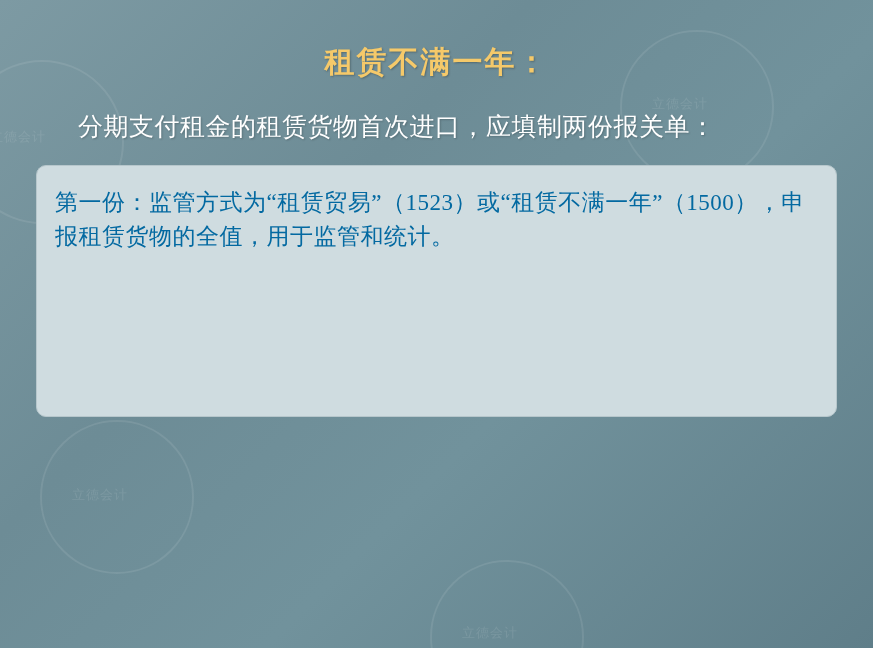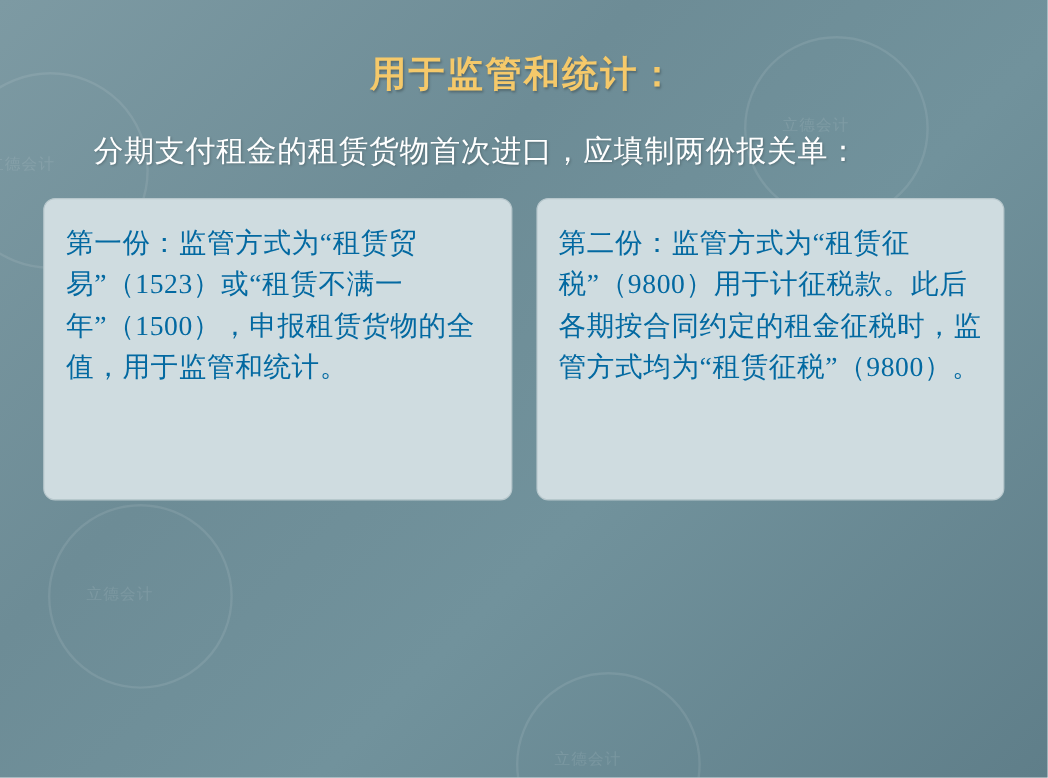--- a/index.html
+++ b/index.html
@@ -104,28 +104,25 @@
   <div class="wm" style="left:652px; top:95px;">立德会计</div>
 
   <div class="wm-ring" style="left:40px; top:420px; width:150px; height:150px;"></div>
   <div class="wm" style="left:72px; top:486px;">立德会计</div>
 
   <div class="wm-ring" style="left:430px; top:560px; width:150px; height:150px;"></div>
   <div class="wm" style="left:462px; top:624px;">立德会计</div>
 
   <div class="inner">
 
-    <div class="title">用于监管和统计：</div>
+    <div class="title">租赁不满一年：</div>
 
     <div class="para intro">分期支付租金的租赁货物首次进口，应填制两份报关单：</div>
 
     <div class="boxes">
       <div class="box">
         <p>第一份：监管方式为“租赁贸易”（1523）或“租赁不满一年”（1500），申报租赁货物的全值，用于监管和统计。</p>
-      </div>
-      <div class="box">
-        <p>第二份：监管方式为“租赁征税”（9800）用于计征税款。此后各期按合同约定的租金征税时，监管方式均为“租赁征税”（9800）。</p>
       </div>
     </div>
 
 
   </div>
 </div>
 
 </body></html>

